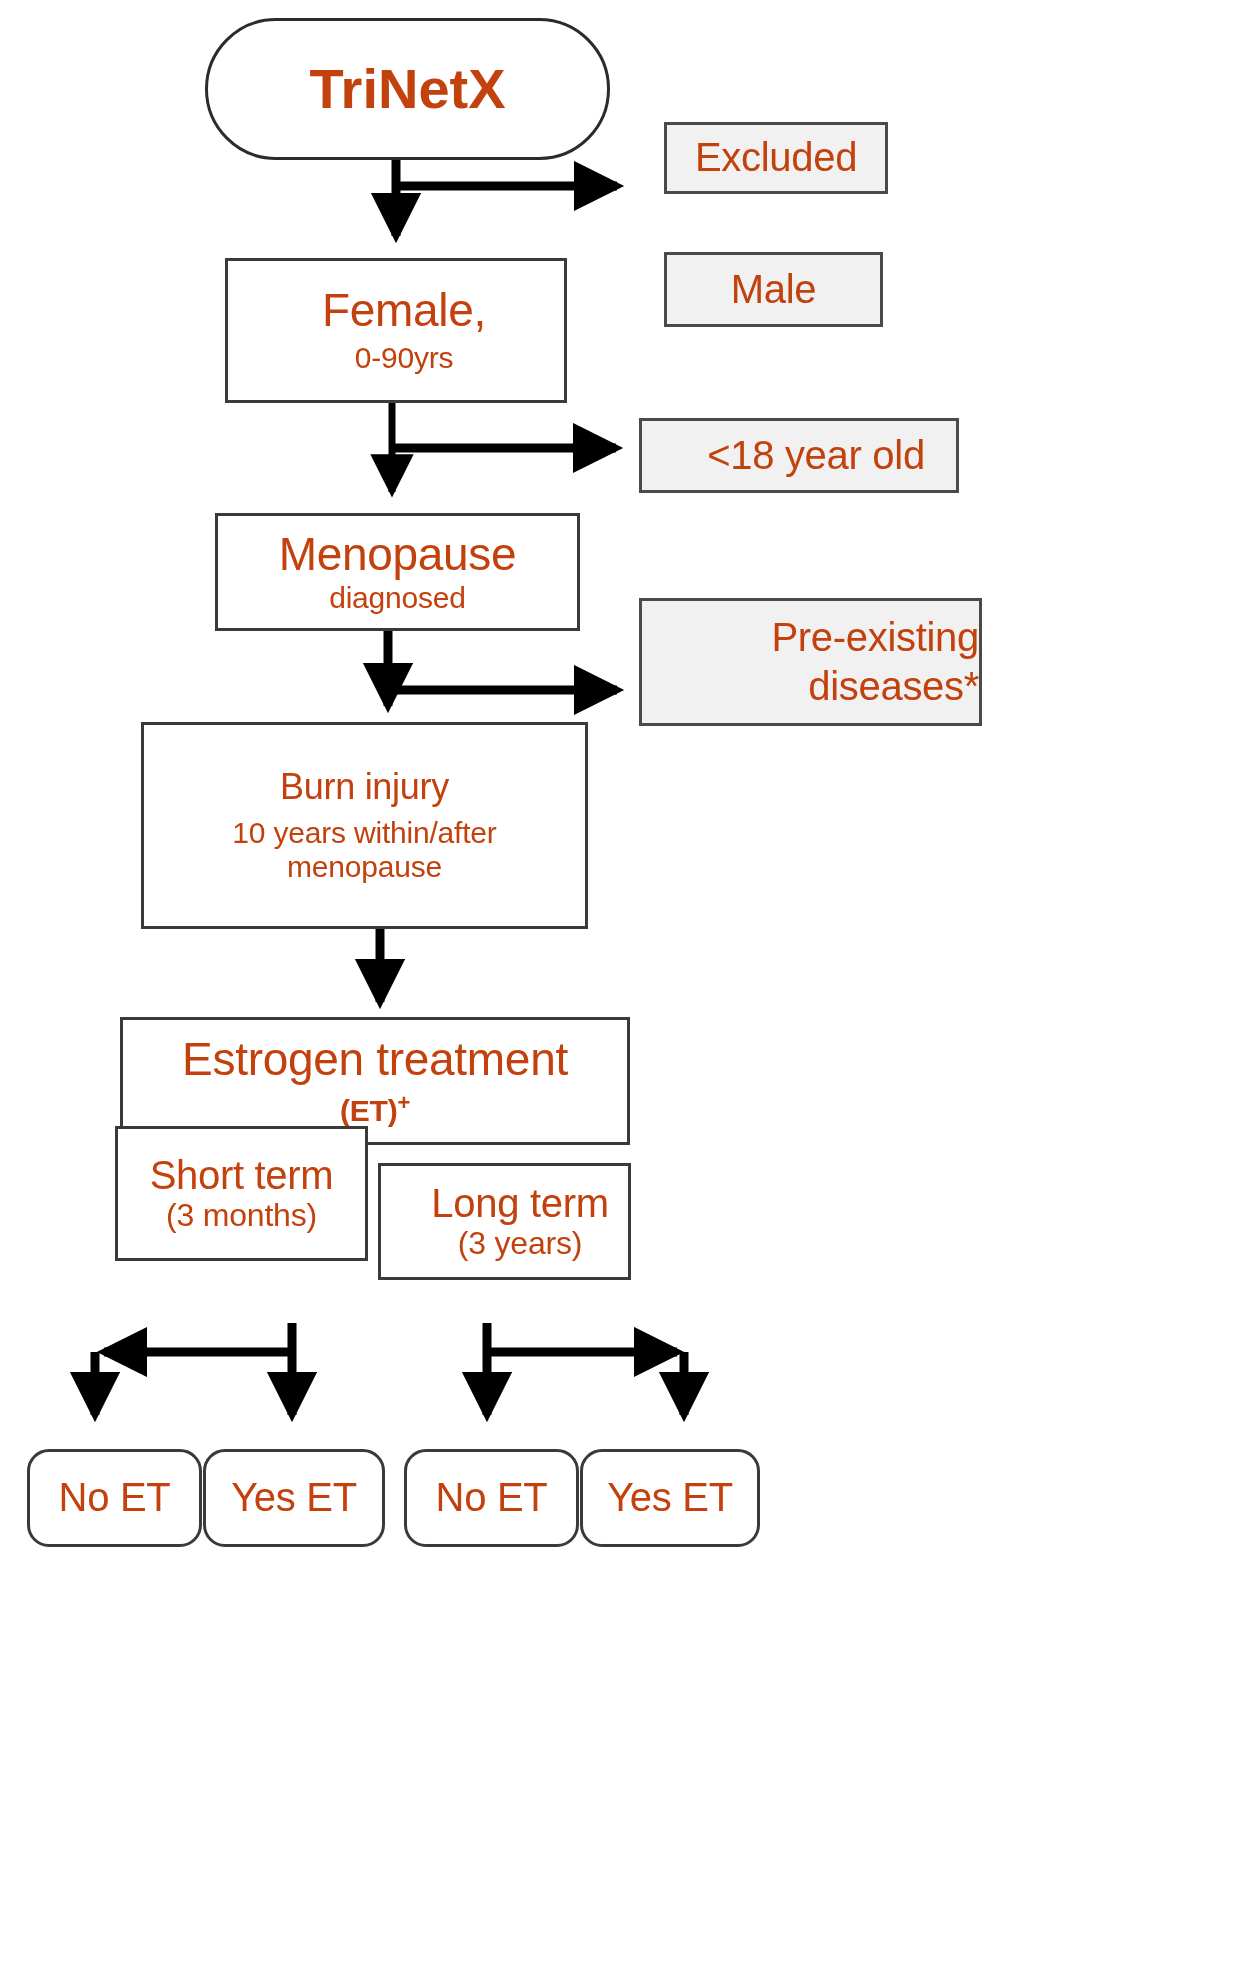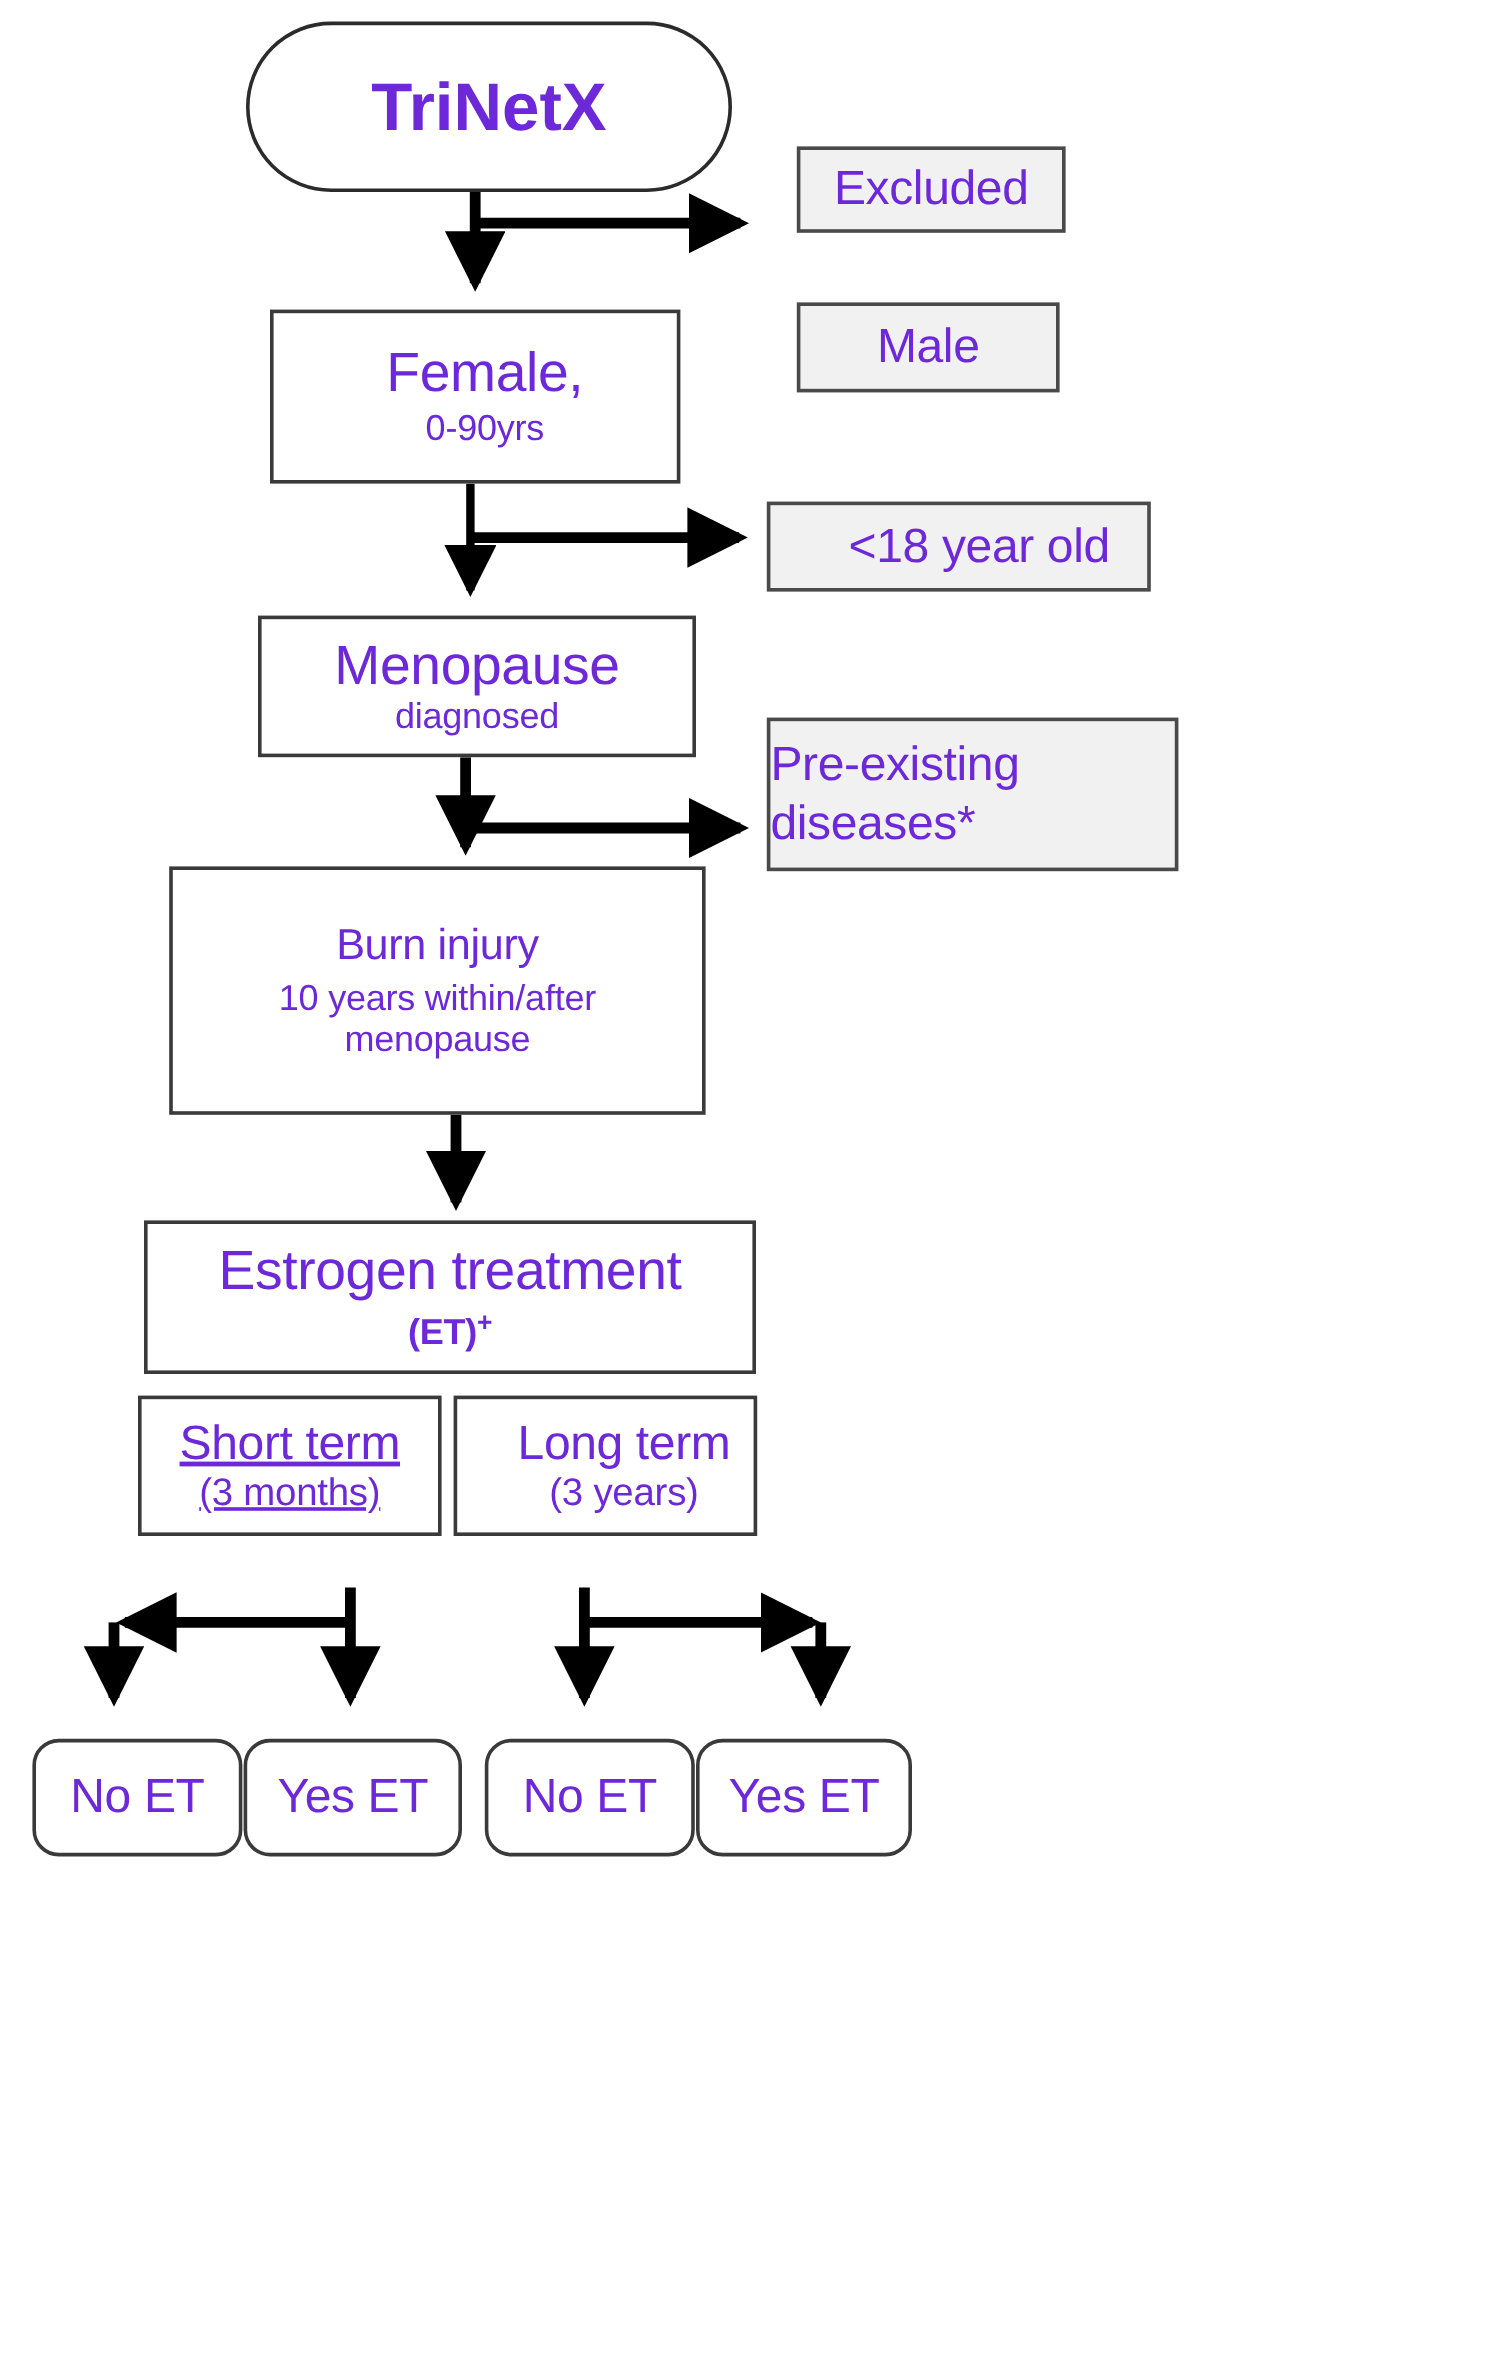--- a/index.html
+++ b/index.html
@@ -24,22 +24,22 @@
     width: 1251px;
     height: 1964px;
   }
   .node {
     position: absolute;
     box-sizing: border-box;
     display: flex;
     flex-direction: column;
     align-items: center;
     justify-content: center;
-    text-align: left;
-    color: #6d28d9;
+    text-align: right;
+    color: #c2410c;
     background: #ffffff;
     border: 3px solid #3a3a3a;
     line-height: 1.08;
   }
   .node.excl {
     background: #f1f1f1;
     border: 3px solid #4a4a4a;
   }
   .node .ttl {
     font-size: 46px;
@@ -102,21 +102,21 @@
 
   #node-burn { left: 141px; top: 722px; width: 447px; height: 207px; }
   #node-burn .ttl { font-size: 36px; }
   #node-burn .sub { font-size: 30px; margin-top: 10px; }
   #node-burn .sub2 { font-size: 30px; margin-top: 2px; }
 
   #node-et { left: 120px; top: 1017px; width: 510px; height: 128px; }
   #node-et .ttl { font-size: 46px; }
   #node-et .sub-b { margin-top: 6px; }
 
-  #node-short { left: 115px; top: 1163px; width: 253px; height: 117px; text-decoration: underline; }
+  #node-short { left: 115px; top: 1126px; width: 253px; height: 135px; }
   #node-short .ttl { font-size: 40px; }
   #node-short .sub { font-size: 32px; margin-top: 1px; }
 
   #node-long { left: 378px; top: 1163px; width: 253px; height: 117px; padding-left: 31px; }
   #node-long .ttl { font-size: 40px; }
   #node-long .sub { font-size: 32px; margin-top: 1px; }
 
   .leaf {
     border-radius: 22px;
     border: 3px solid #3a3a3a;

